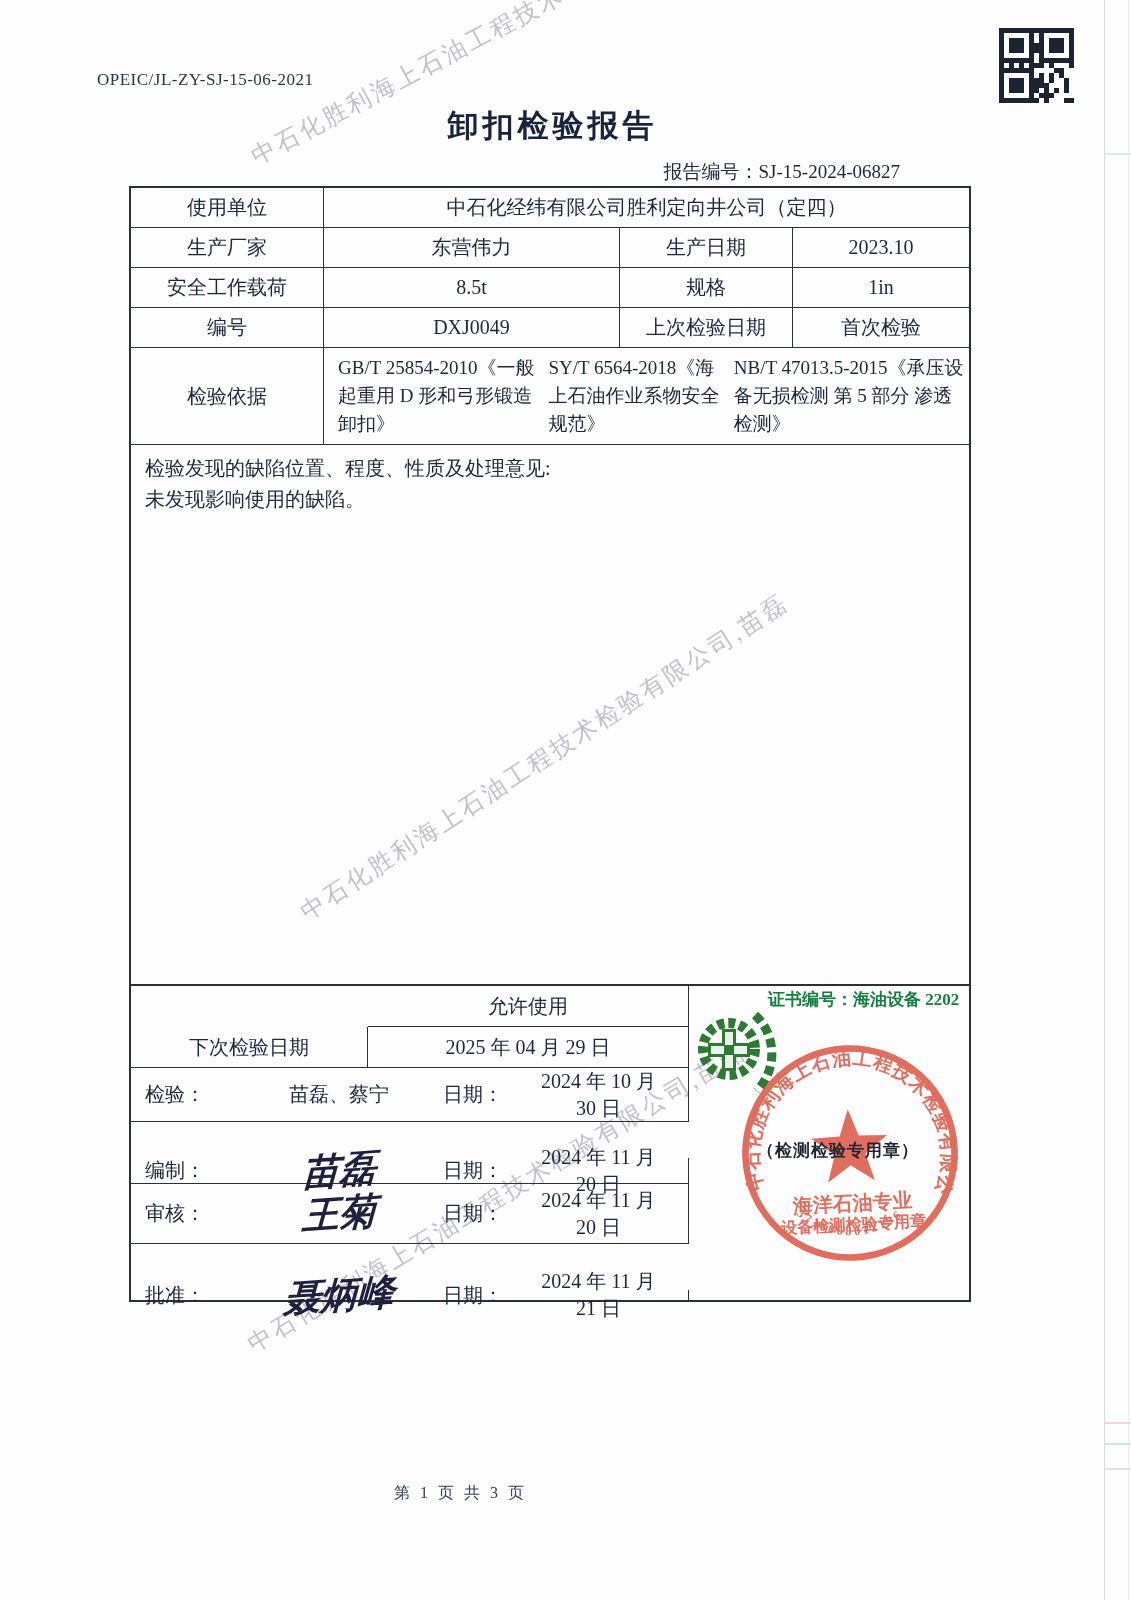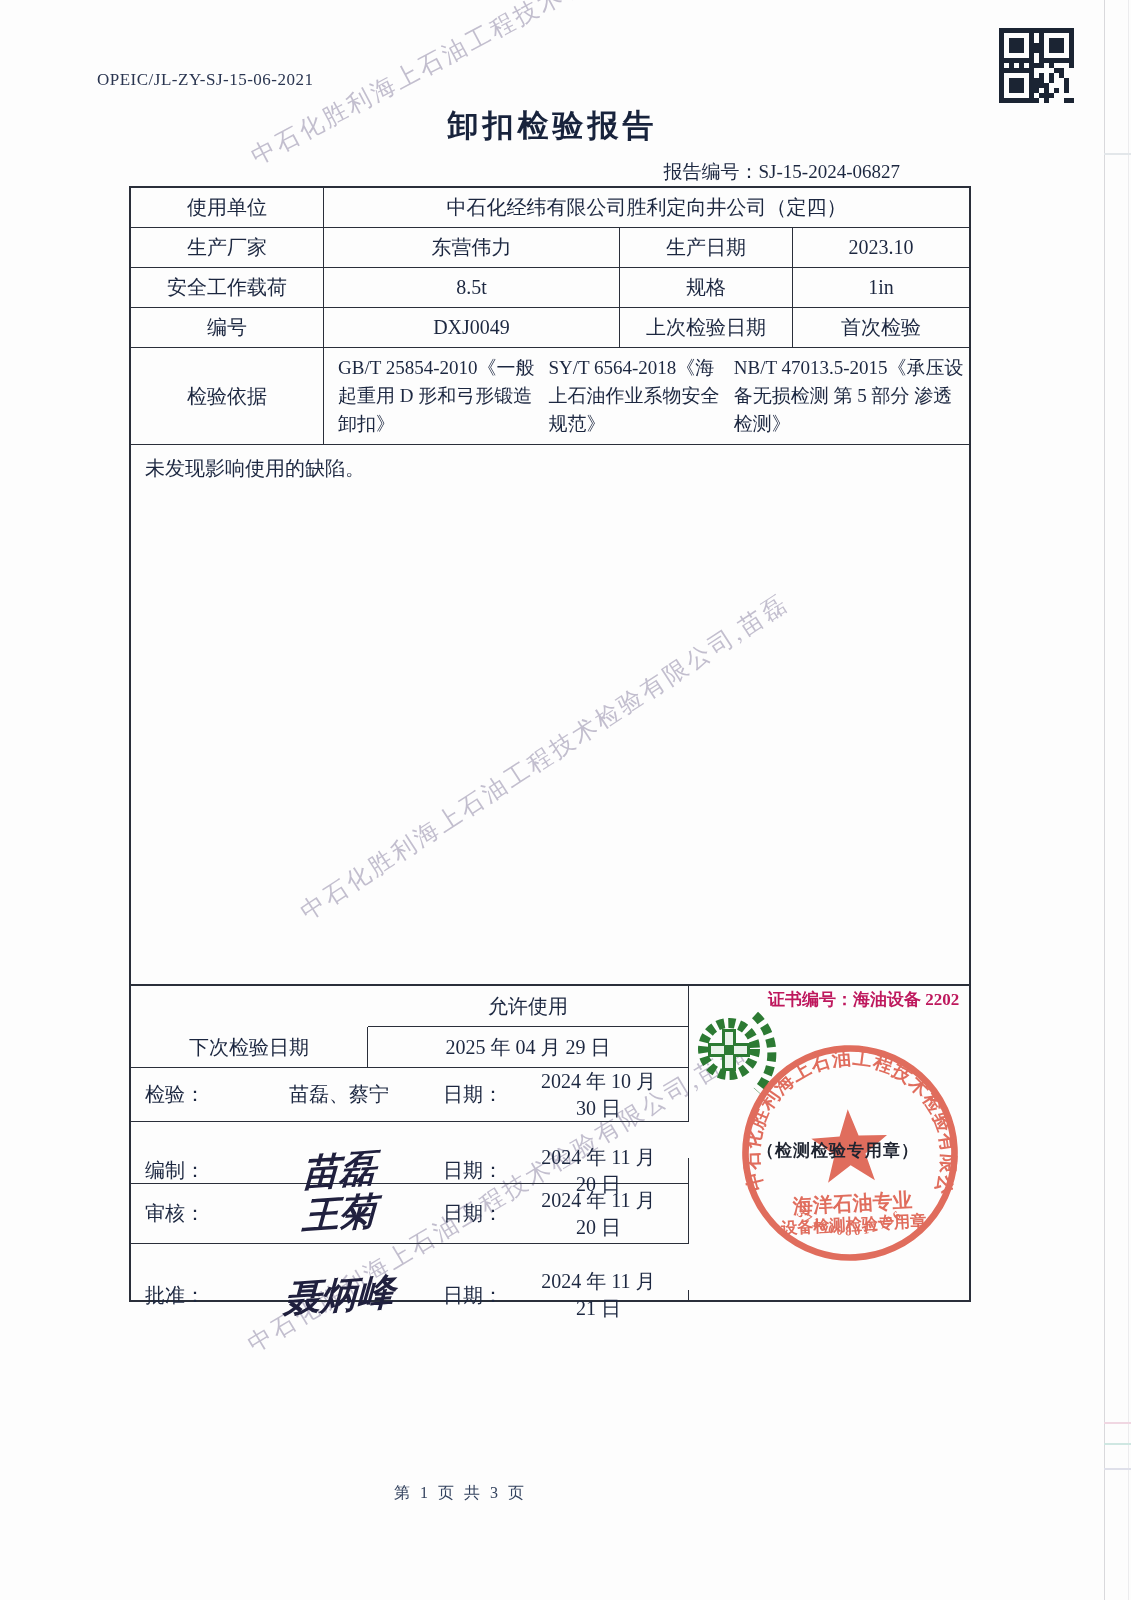--- a/index.html
+++ b/index.html
@@ -42,21 +42,21 @@
   .sig-row{grid-column:1 / span 2;display:flex;align-items:center;
            font-size:20px;color:#1c2740;}
   .sig-role{width:104px;padding-left:14px;box-sizing:border-box;flex:none;}
   .sig-name{width:208px;text-align:center;flex:none;}
   .sig-datelabel{width:96px;flex:none;}
   .sig-date{flex:1;text-align:center;padding-right:30px;}
   .handwriting{font-family:"DejaVu Serif","Liberation Serif",serif;font-style:italic;font-weight:bold;
                font-size:37px;color:#20203e;transform:rotate(-4deg) skewX(-6deg);line-height:1;}
   
   .stamp-panel{grid-row:1 / span 6;grid-column:3;position:relative;border-bottom:none;}
-  .cert-no{position:absolute;left:768px;top:988px;font-size:17px;font-weight:bold;color:#be185d;}
+  .cert-no{position:absolute;left:768px;top:988px;font-size:17px;font-weight:bold;color:#15803d;}
   .logo{position:absolute;left:689px;top:1005px;width:100px;height:100px;}
   .seal{position:absolute;left:736px;top:1039px;width:228px;height:228px;
         opacity:.88;transform:rotate(-3deg);}
   .seal-overlay{position:absolute;left:757px;top:1139px;font-size:17px;color:#1f2430;
                 letter-spacing:1px;font-weight:bold;}
   
   .footer{position:absolute;left:0;top:1483px;width:921px;text-align:center;
           font-size:16px;letter-spacing:3px;color:#33425e;}
   
   .qr{position:absolute;left:999px;top:28px;width:75px;height:75px;
@@ -334,20 +334,21 @@
     <div class="cell">检验依据</div>
     <div class="cell cr span3 left">
       <div class="basis-lines">
         <div>GB/T 25854-2010《一般起重用 D 形和弓形锻造卸扣》</div>
         <div>SY/T 6564-2018《海上石油作业系物安全规范》</div>
         <div>NB/T 47013.5-2015《承压设备无损检测 第 5 部分 渗透检测》</div>
       </div>
     </div>
 
     <div class="cell cr cb span4 defect">
+      <div>检验发现的缺陷位置、程度、性质及处理意见:</div>
       <div>未发现影响使用的缺陷。</div>
     </div>
   </div>
 
   <div class="tbl tbl-bot">
     <div class="cell" style="grid-row:1;grid-column:2;">允许使用</div>
 
     <div class="cell stamp-panel cr cb"></div>
 
     <div class="cell" style="grid-row:2;grid-column:1;">下次检验日期</div>

